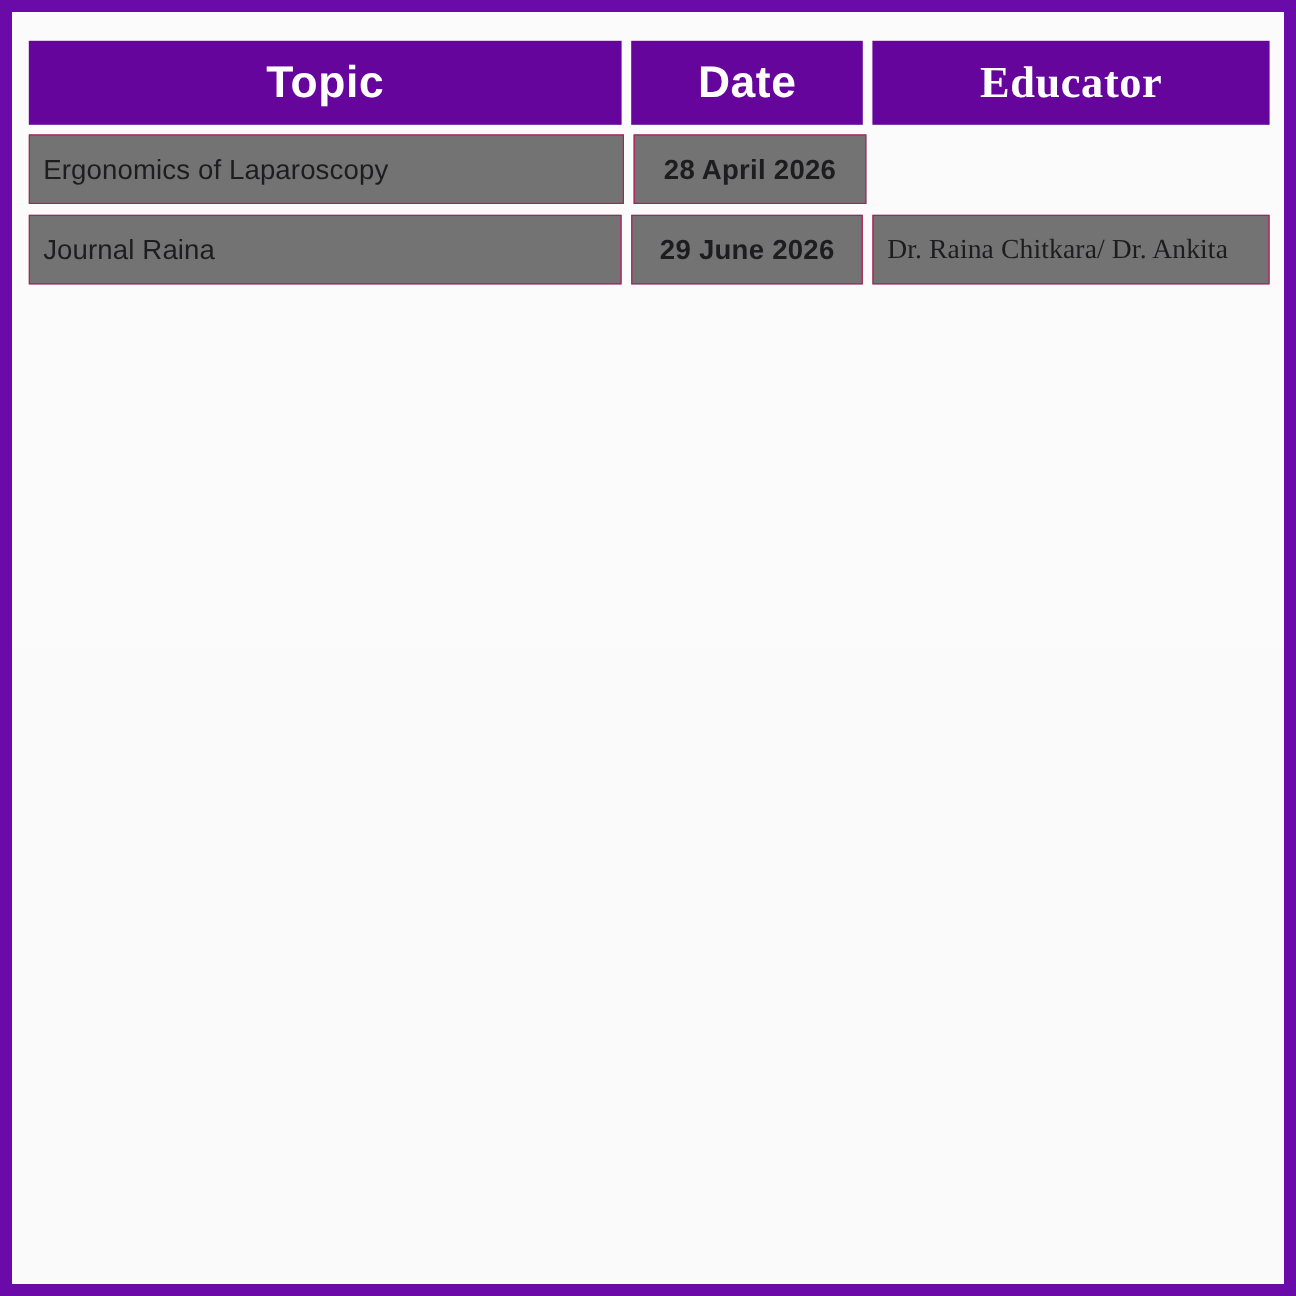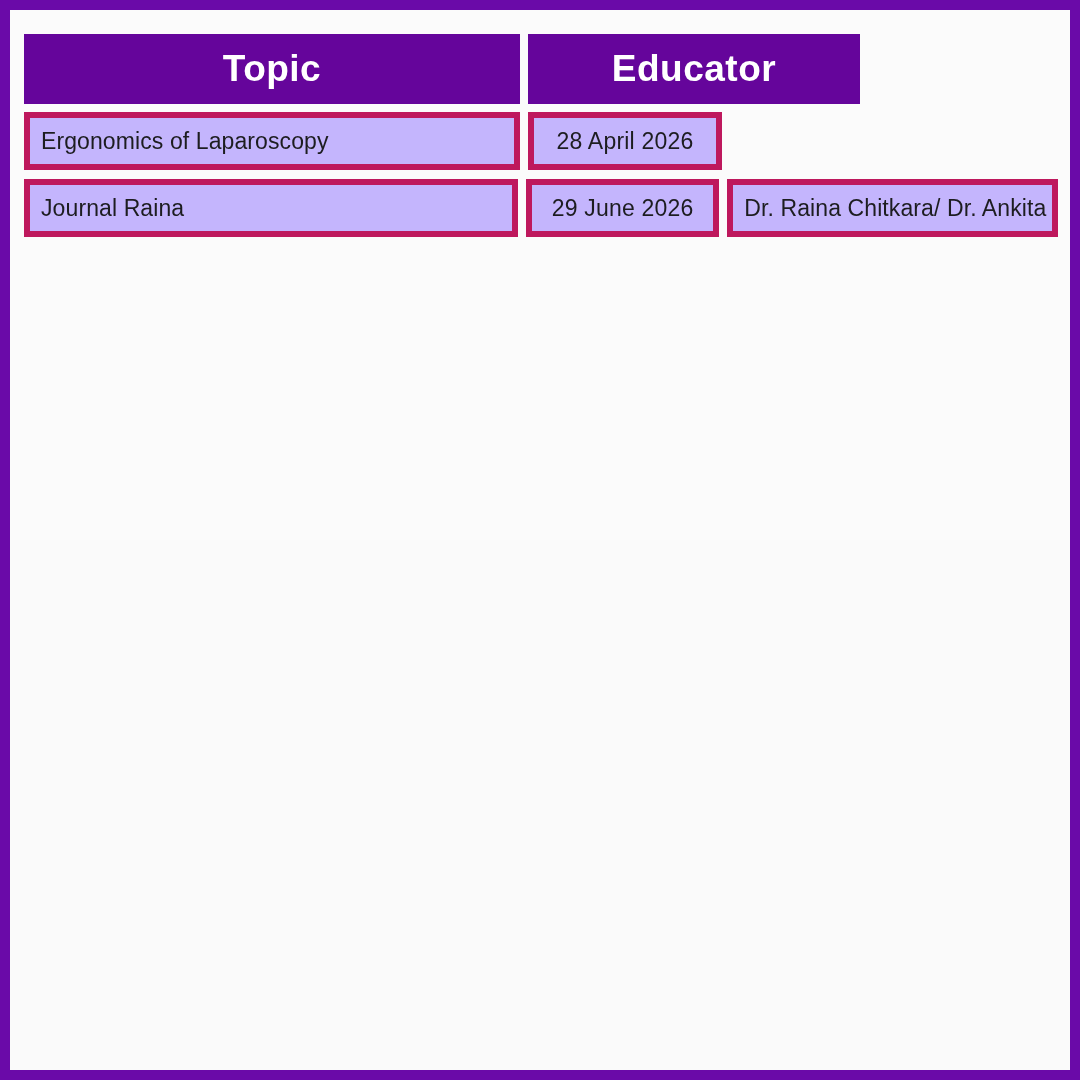--- a/index.html
+++ b/index.html
@@ -39,48 +39,48 @@
   .row {
     display: flex;
     gap: 8px;
     margin-bottom: 8px;
   }
   .cell {
     box-sizing: border-box;
   }
   .col-topic { width: 496px; }
   .col-date  { width: 194px; }
-  .col-edu   { width: 332px; }
+  .col-edu   { width: 332px; font-family: Liberation Serif, serif; }
 
   .head .cell {
     background: #65059b;
     color: #ffffff;
     height: 70px;
     display: flex;
     align-items: center;
     justify-content: center;
     font-size: 37px;
     font-weight: bold;
     letter-spacing: 0.5px;
   }
 
   .body-row { margin-bottom: 9px; }
   .body-row .cell {
-    background: #c4b5fd;
-    border: 6px solid #be185d;
+    background: #737373;
+    border: 1px solid #be185d;
     height: 58px;
     display: flex;
     align-items: center;
     font-size: 23px;
     color: #1d1d20;
     padding: 0 11px;
   }
   .body-row .col-date {
     justify-content: center;
-    font-weight: normal;
+    font-weight: bold;
     letter-spacing: 0.2px;
     padding: 0 4px;
   }
   .body-row .col-topic,
   .body-row .col-edu {
     justify-content: flex-start;
     letter-spacing: 0.1px;
   }
   .body-row .col-edu {
     white-space: nowrap;
@@ -90,20 +90,21 @@
 </head>
 <body>
 
 <div class="page">
   <div class="page-upper"></div>
 
   <div class="table">
 
     <div class="row head">
       <div class="cell col-topic">Topic</div>
+      <div class="cell col-date">Date</div>
       <div class="cell col-edu">Educator</div>
     </div>
 
     <div class="row body-row">
       <div class="cell col-topic">Ergonomics of Laparoscopy</div>
       <div class="cell col-date">28 April 2026</div>
     </div>
 
     <div class="row body-row">
       <div class="cell col-topic">Journal Raina</div>

